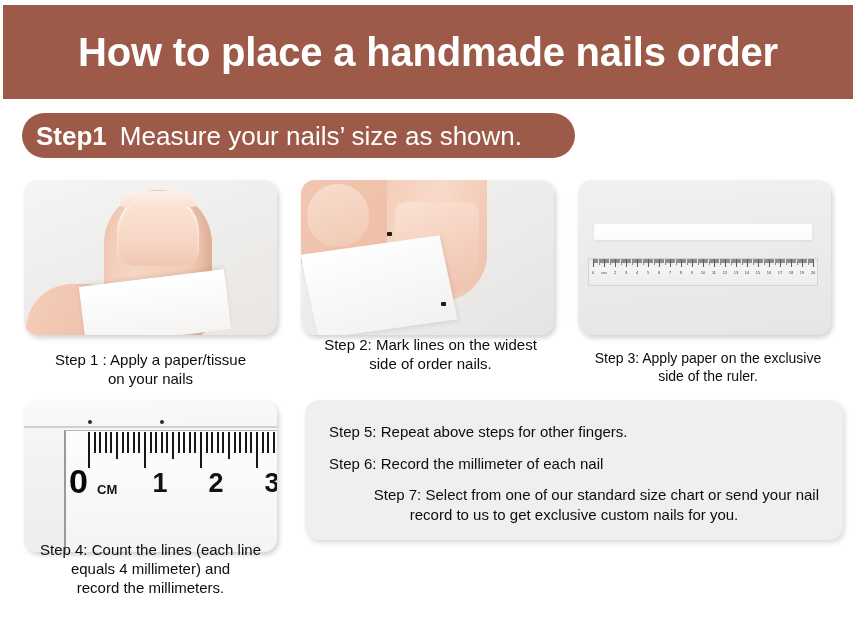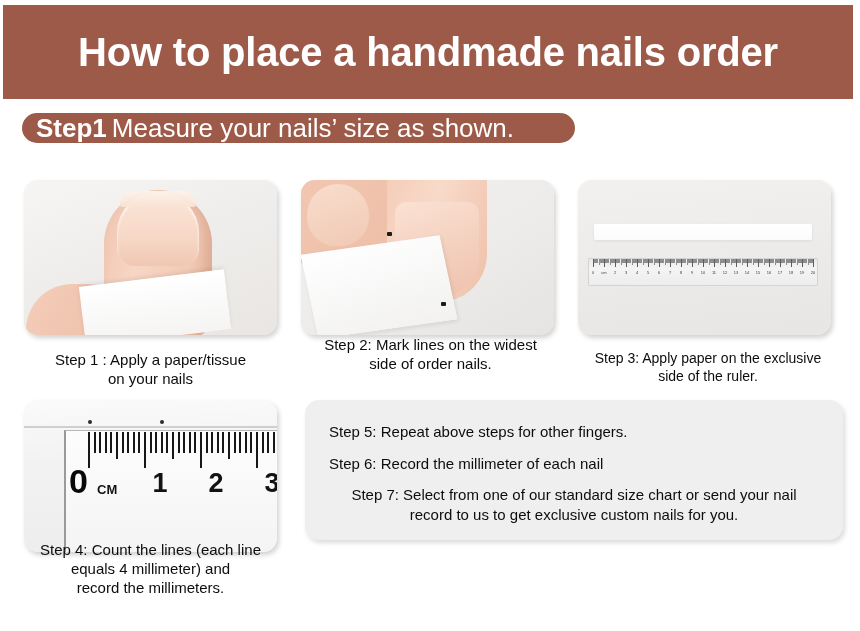--- a/index.html
+++ b/index.html
@@ -36,40 +36,40 @@
     line-height: 1;
     white-space: nowrap;
   }
 
   
   .step-pill {
     position: absolute;
     left: 22px;
     top: 113px;
     width: 553px;
-    height: 30px;
+    height: 45px;
     background: #9d5a48;
     border-radius: 24px;
     display: flex;
     align-items: center;
     padding-left: 14px;
     box-sizing: border-box;
   }
   .step-pill-strong {
     color: #ffffff;
     font-size: 26px;
     font-weight: bold;
     line-height: 1;
   }
   .step-pill-text {
     color: #ffffff;
     font-size: 26px;
     font-weight: normal;
     line-height: 1;
-    margin-left: 5px;
+    margin-left: 13px;
     white-space: nowrap;
   }
 
   
   .card {
     position: absolute;
     border-radius: 14px;
     overflow: hidden;
     background: #f4f3f2;
     box-shadow: 2px 3px 5px rgba(0,0,0,0.18);
@@ -262,21 +262,21 @@
     box-sizing: border-box;
     padding: 22px 24px 0 24px;
   }
   .note-line {
     font-size: 15px;
     color: #0d0d0d;
     margin-bottom: 12px;
     line-height: 1.3;
   }
   .note-line.wrap { text-align: center; }
-  .note-line.wrap .lead { display: block; text-align: center; }
+  .note-line.wrap .lead { display: block; text-align: right; }
 </style>
 </head>
 <body>
 
 <div class="header-bar">
   <div class="header-title">How to place a handmade nails order</div>
 </div>
 
 <div class="step-pill">
   <span class="step-pill-strong">Step1</span>

